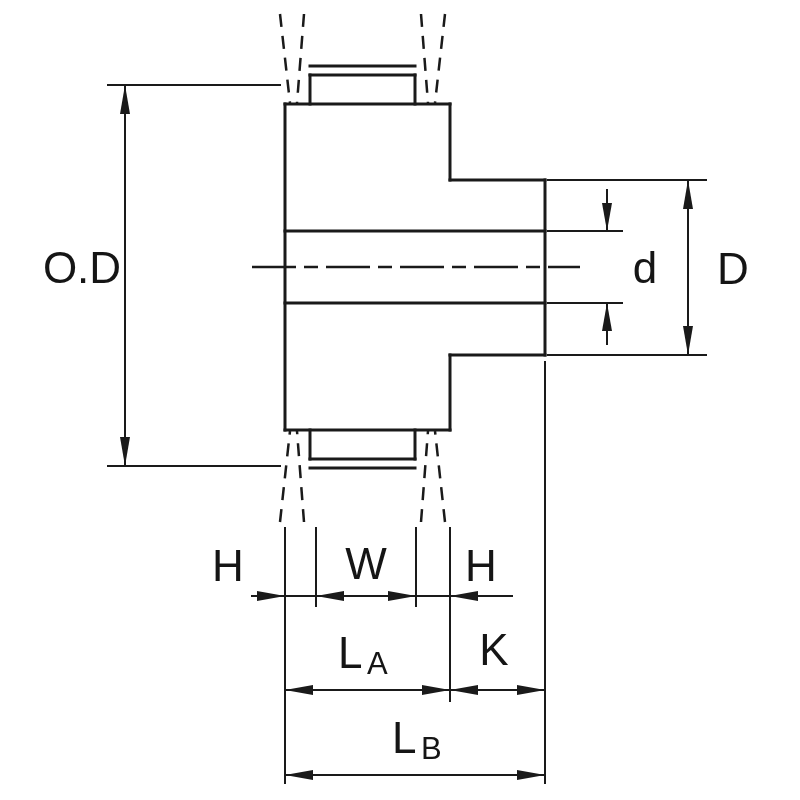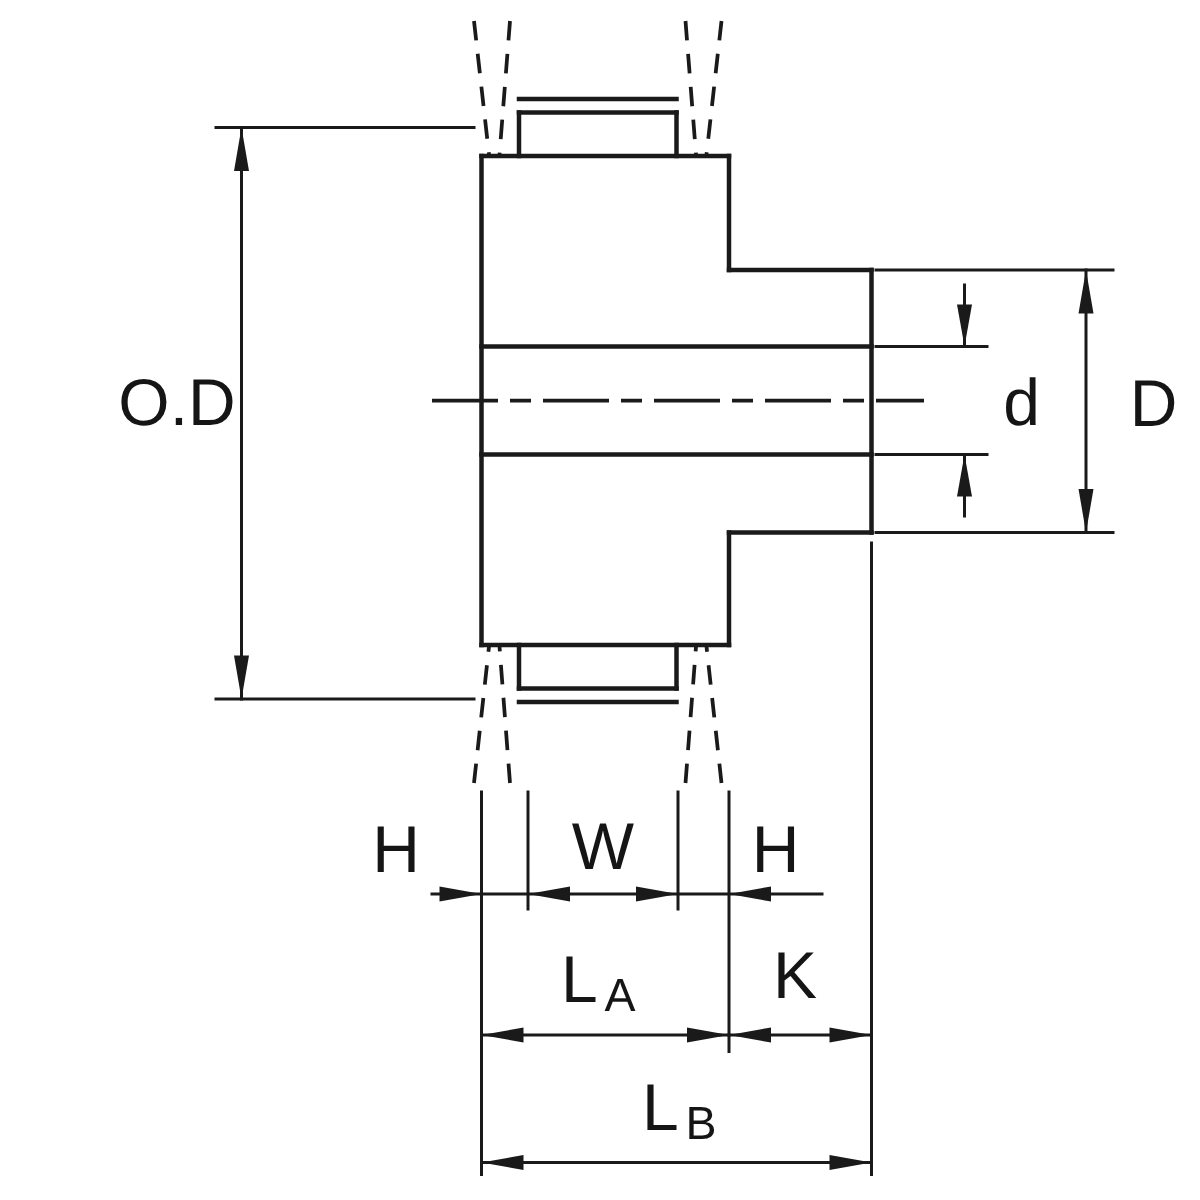--- a/index.html
+++ b/index.html
@@ -1,16 +1,16 @@
 <!DOCTYPE html>
 <html><head>
 <meta charset="utf-8">
 <style>
   html,body{margin:0;padding:0;background:#ffffff;}
-  .stage{width:649px;height:800px;position:relative;background:#ffffff;margin-left:36px;}
+  .stage{width:649px;height:800px;position:relative;background:#ffffff;}
   svg{display:block;}
   .outline line{stroke:#1a1a1a;stroke-width:3;stroke-linecap:square;}
   .dashed line{stroke:#1a1a1a;stroke-width:2.5;stroke-dasharray:13 9;stroke-linecap:butt;}
   .centerline{stroke:#1a1a1a;stroke-width:2.5;stroke-dasharray:44 8 14 8;}
   .dim line{stroke:#1a1a1a;stroke-width:2;stroke-linecap:square;}
   .dim polygon{fill:#1a1a1a;stroke:none;}
   text{font-family:"Liberation Sans","DejaVu Sans",sans-serif;font-size:44px;fill:#151515;text-anchor:middle;}
   text.sub{font-size:31px;}
   text.ls{text-anchor:start;}
 </style>

